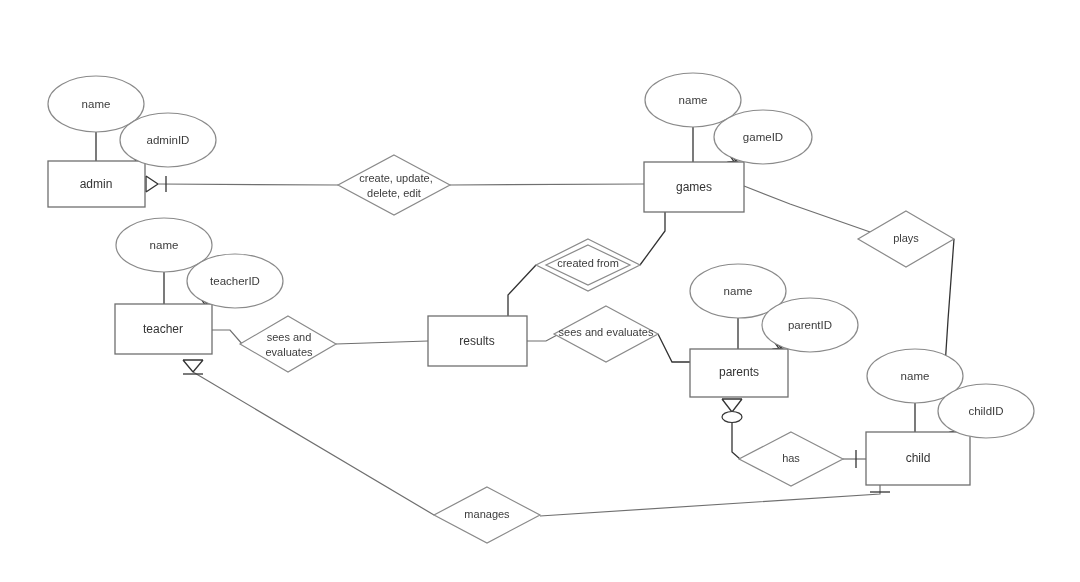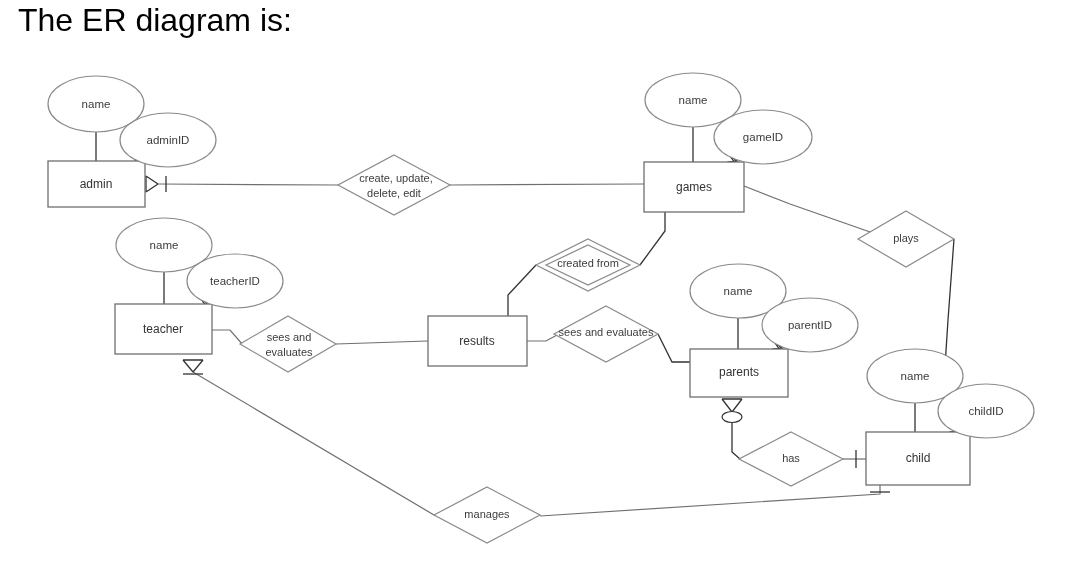--- a/index.html
+++ b/index.html
@@ -86,21 +86,20 @@
     stroke: #333333;
     stroke-width: 1.2;
     fill: #ffffff;
   }
 </style>
 </head>
 <body>
 
 <div id="page">
 
-  <div id="heading">The ER diagram is:</div>
 
   <svg id="diagram" viewBox="0 0 1080 582">
 
     <line class="conn" x1="158" y1="184" x2="338" y2="185"></line>
 
     <line class="conn" x1="450" y1="185" x2="644" y2="184"></line>
 
     <path class="conn-dark" d="M 665 212 L 665 231 L 640 265"></path>
 
     <path class="conn-dark" d="M 536 265 L 508 295 L 508 316"></path>

